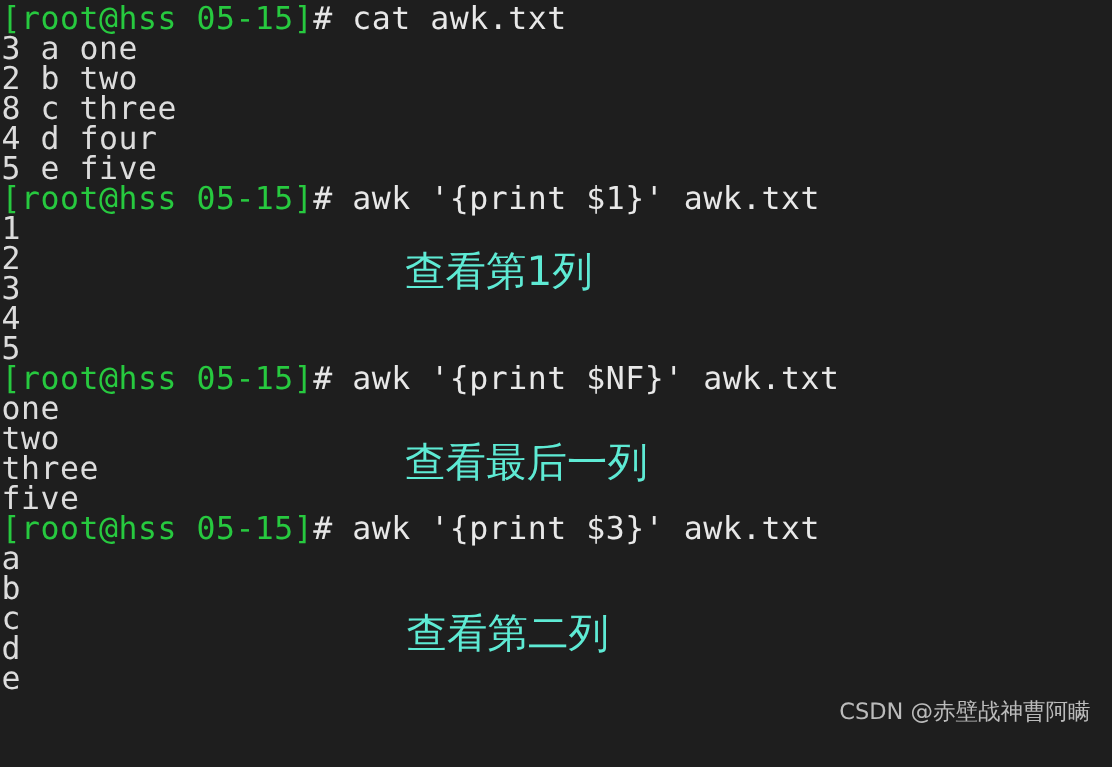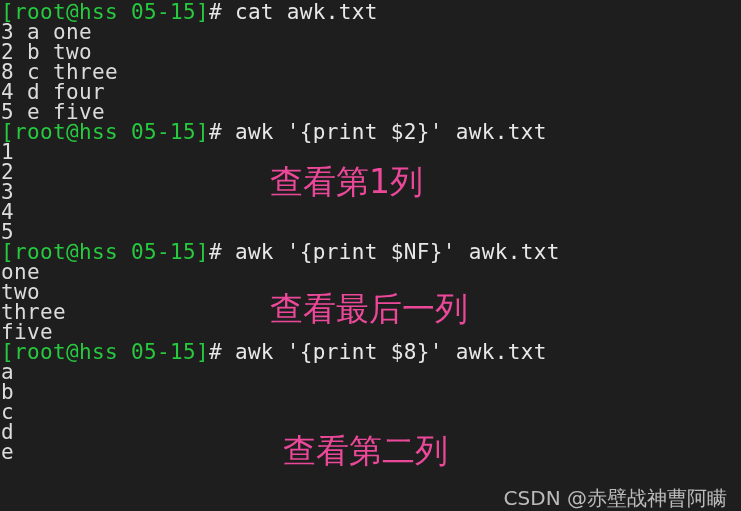--- a/index.html
+++ b/index.html
@@ -51,67 +51,67 @@
   .cursor {
     display: inline-block;
     width: 9px;
     height: 15px;
     background: #6dff00;
     vertical-align: -2px;
     margin-left: 1px;
   }
   .annotation {
     position: absolute;
-    color: #ec4899;
+    color: #5eead4;
     font-family: "DejaVu Sans", "Liberation Sans", sans-serif;
-    font-size: 33px;
+    font-size: 27px;
     line-height: 34px;
     font-weight: 400;
     white-space: nowrap;
     letter-spacing: 0px;
   }
   #ann-1 { left: 270px; top: 165px; }
   #ann-2 { left: 270px; top: 292px; }
-  #ann-3 { left: 271px; top: 434px; margin-left: 12px; }
+  #ann-3 { left: 271px; top: 406px; }
   .watermark {
     position: absolute;
     right: 14px;
-    bottom: 4px;
+    bottom: 28px;
     color: #c9c9c9;
     font-family: "DejaVu Sans", "Liberation Sans", sans-serif;
-    font-size: 20px;
+    font-size: 15px;
     line-height: 18px;
     white-space: nowrap;
     opacity: 0.92;
   }
 </style>
 </head>
 <body>
 
 <div id="terminal">
 
   <div class="term-lines" id="term-lines">
       <div class="line"><span class="prompt">[root@hss 05-15]</span><span class="hash">#</span><span class="cmd"> cat awk.txt</span></div>
       <div class="line"><span class="out">3 a one</span></div>
       <div class="line"><span class="out">2 b two</span></div>
       <div class="line"><span class="out">8 c three</span></div>
       <div class="line"><span class="out">4 d four</span></div>
       <div class="line"><span class="out">5 e five</span></div>
-      <div class="line"><span class="prompt">[root@hss 05-15]</span><span class="hash">#</span><span class="cmd"> awk '{print $2}' awk.txt</span></div>
+      <div class="line"><span class="prompt">[root@hss 05-15]</span><span class="hash">#</span><span class="cmd"> awk '{print $1}' awk.txt</span></div>
       <div class="line"><span class="out">1</span></div>
       <div class="line"><span class="out">2</span></div>
       <div class="line"><span class="out">3</span></div>
       <div class="line"><span class="out">4</span></div>
       <div class="line"><span class="out">5</span></div>
       <div class="line"><span class="prompt">[root@hss 05-15]</span><span class="hash">#</span><span class="cmd"> awk '{print $NF}' awk.txt</span></div>
       <div class="line"><span class="out">one</span></div>
       <div class="line"><span class="out">two</span></div>
       <div class="line"><span class="out">three</span></div>
       <div class="line"><span class="out">five</span></div>
-      <div class="line"><span class="prompt">[root@hss 05-15]</span><span class="hash">#</span><span class="cmd"> awk '{print $8}' awk.txt</span></div>
+      <div class="line"><span class="prompt">[root@hss 05-15]</span><span class="hash">#</span><span class="cmd"> awk '{print $3}' awk.txt</span></div>
       <div class="line"><span class="out">a</span></div>
       <div class="line"><span class="out">b</span></div>
       <div class="line"><span class="out">c</span></div>
       <div class="line"><span class="out">d</span></div>
       <div class="line"><span class="out">e</span></div>
     </div>
 
   <div class="annotation" id="ann-1">查看第1列</div>
   <div class="annotation" id="ann-2">查看最后一列</div>
   <div class="annotation" id="ann-3">查看第二列</div>

